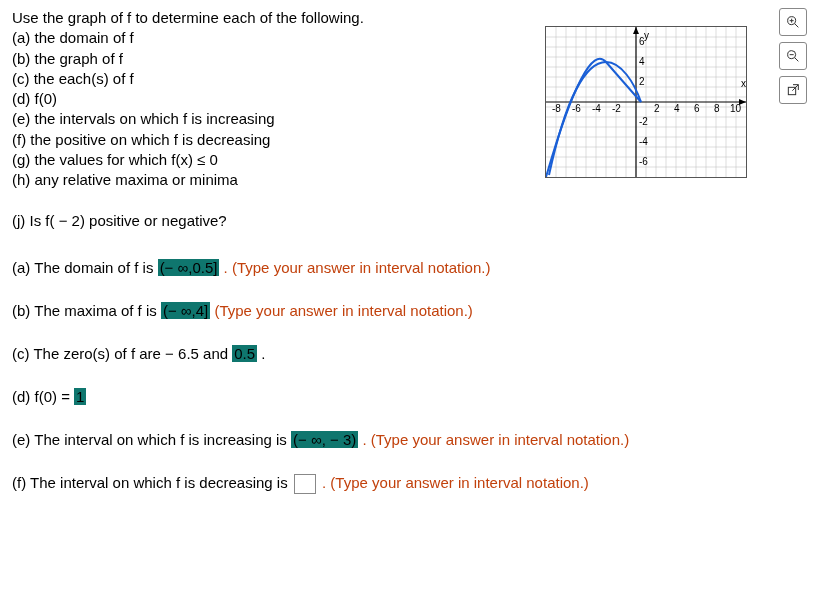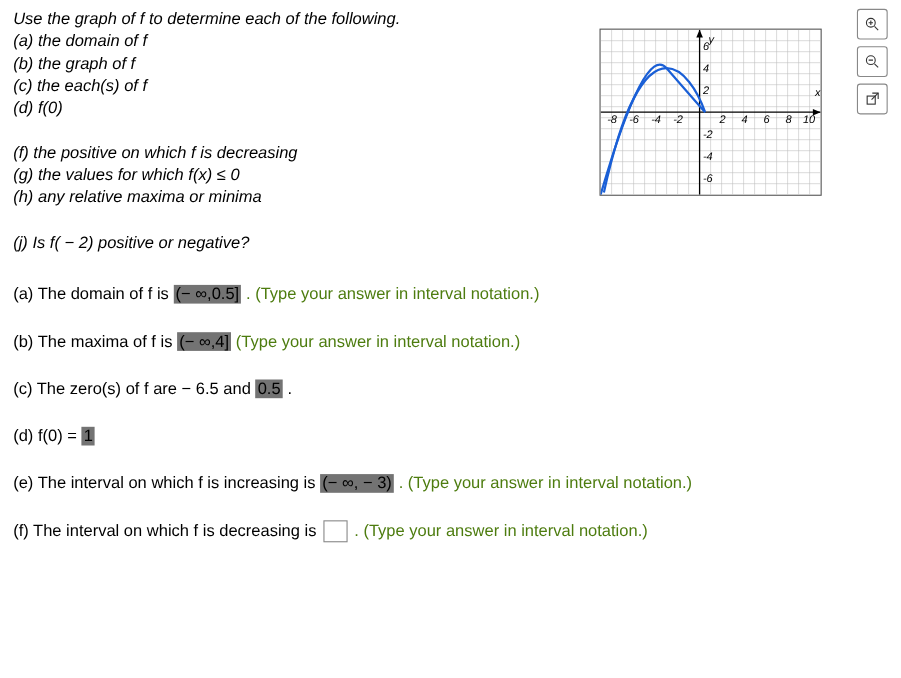--- a/index.html
+++ b/index.html
@@ -7,21 +7,20 @@
     padding: 8px 12px;
     font-family: Arial, Helvetica, sans-serif;
     font-size: 15px;
     color: #000;
     width: 819px;
     box-sizing: border-box;
   }
   .top-section {
     display: flex;
     position: relative;
-    font-style: italic;
   }
   .question-text {
     flex: 1;
     line-height: 1.35;
   }
   .graph-area {
     position: relative;
     width: 290px;
     height: 200px;
     flex-shrink: 0;
@@ -60,46 +59,46 @@
   .curve { stroke: #1a5fd6; stroke-width: 2; fill: none; }
   .graph-box text { font-size: 10px; fill: #000; font-family: Arial; }
   .answers {
     margin-top: 26px;
   }
   .ans-line {
     margin-bottom: 22px;
     line-height: 1.4;
   }
   .hl {
-    background: #737373;
+    background: #0f766e;
     padding: 0 2px;
   }
   .hint {
-    color: #4d7c0f;
+    color: #c2410c;
   }
   .input-box {
     display: inline-block;
     width: 20px;
     height: 18px;
     border: 1px solid #888;
     vertical-align: middle;
     margin: 0 2px;
   }
 </style>
 </head>
 <body>
 
 <div class="top-section">
   <div class="question-text">
     <span>Use the graph of f to determine each of the following.</span><br>
     <span>(a) the domain of f</span><br>
     <span>(b) the graph of f</span><br>
     <span>(c) the each(s) of f</span><br>
     <span>(d) f(0)</span><br>
-    <br>
+    <span>(e) the intervals on which f is increasing</span><br>
     <span>(f) the positive on which f is decreasing</span><br>
     <span>(g) the values for which f(x) ≤ 0</span><br>
     <span>(h) any relative maxima or minima</span><br>
     <br>
     <span>(j) Is f( − 2) positive or negative?</span>
   </div>
 
   <div class="graph-area">
     <div class="toolbar">
       <div class="tool-btn">

